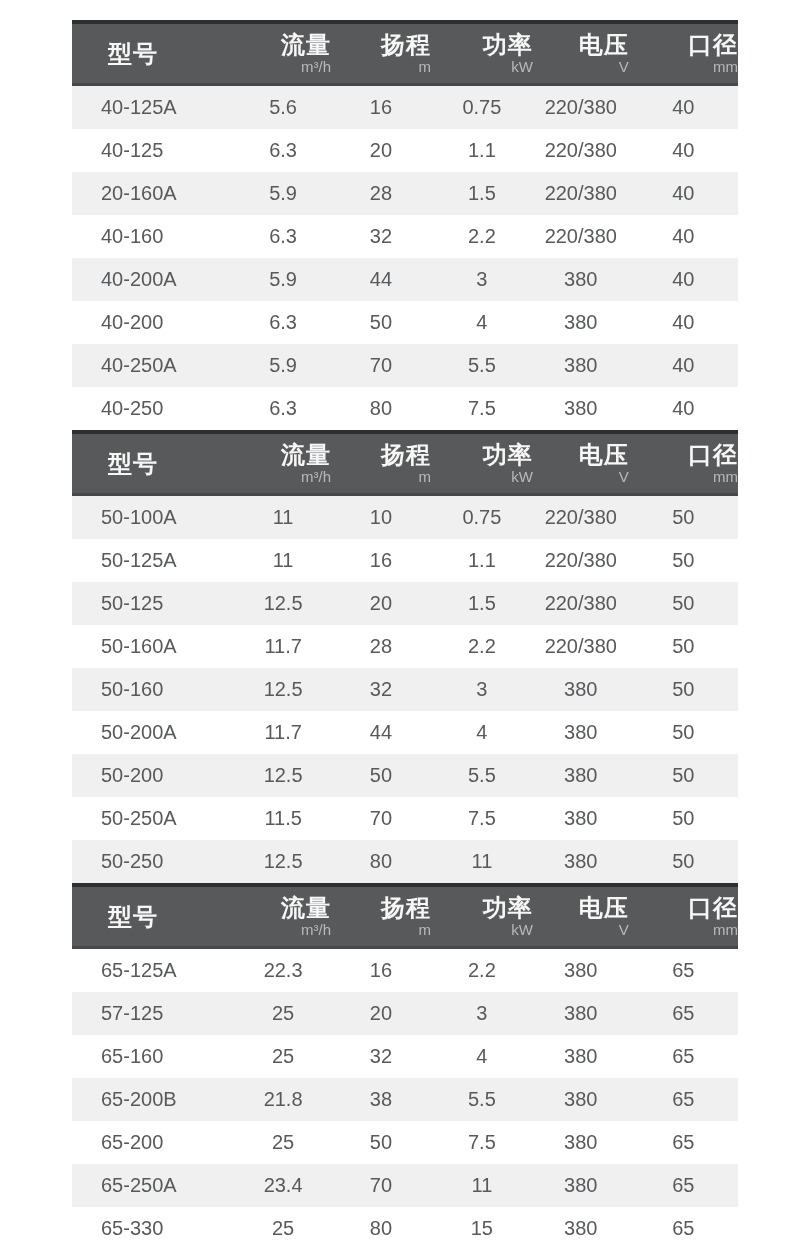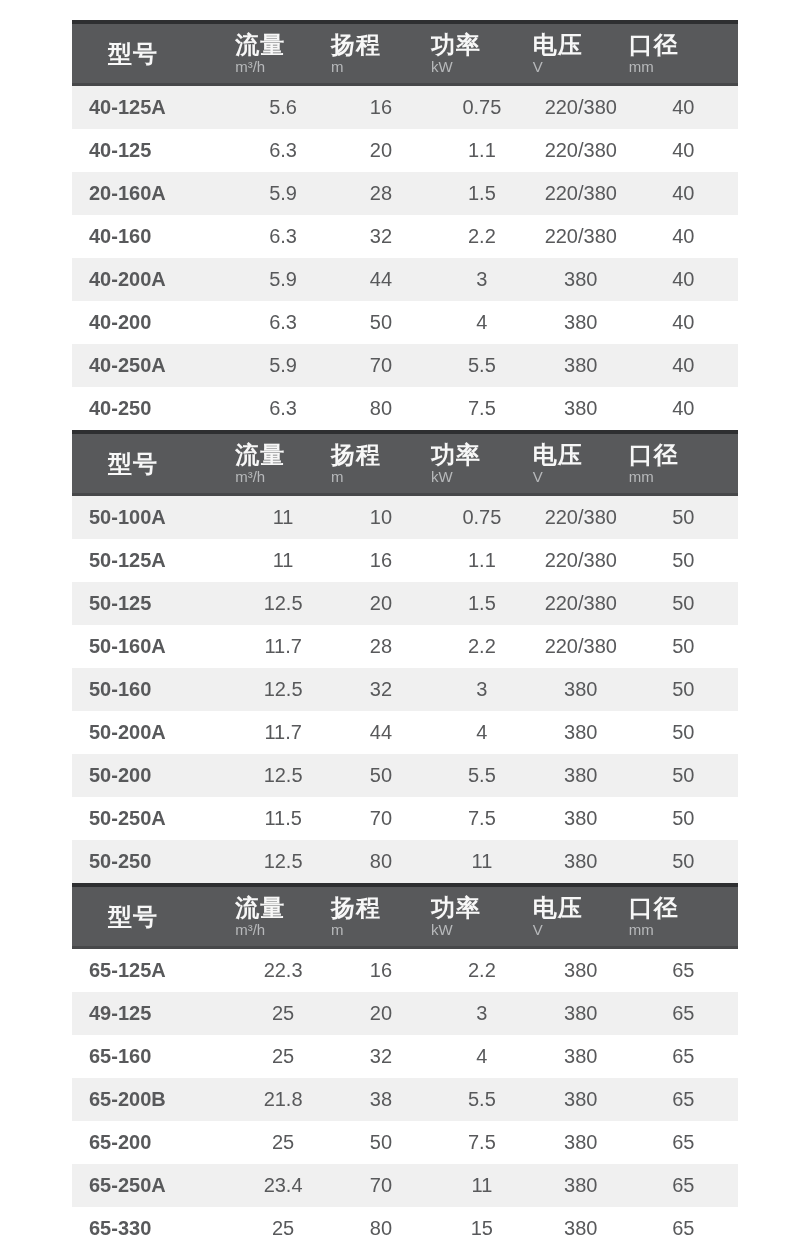--- a/index.html
+++ b/index.html
@@ -30,21 +30,21 @@
     border-bottom: 3px solid var(--header-divider, #47484a);
     height: 59px;
     padding: 0;
     vertical-align: middle;
     text-align: center;
   }
   .th-inner {
     display: flex;
     flex-direction: column;
     justify-content: center;
-    align-items: flex-start;
+    align-items: flex-end;
     height: 100%;
   }
   th.c-model .th-inner { align-items: flex-start; padding-left: 36px; }
   .h-label {
     color: var(--header-text, #f7f7f7);
     font-size: 24px;
     font-weight: bold;
     line-height: 1.15;
     letter-spacing: 1px;
   }
@@ -57,21 +57,21 @@
   table.spec td {
     height: 43px;
     padding: 0;
     text-align: center;
     vertical-align: middle;
     font-size: 20px;
     color: var(--cell-text, #58595b);
     background: var(--row-plain, #ffffff);
   }
   table.spec tr.shaded td { background: var(--row-shaded, #f0f0f0); }
-  table.spec td.c-model { text-align: left; padding-left: 17px; font-weight: bold; }
+  table.spec td.c-model { text-align: left; padding-left: 29px; }
   .c-model    { width: 24.5%; }
   .c-flow     { width: 14.4%; }
   .c-head     { width: 15.0%; }
   .c-power    { width: 15.3%; }
   .c-voltage  { width: 14.4%; }
   .c-diameter { width: 16.4%; }
   .footer-strip {
     width: 666px;
     height: 7px;
     background: var(--footer-strip, #e4e4e4);
@@ -349,21 +349,21 @@
     <tbody>
           <tr class="">
             <td class="c-model">65-125A</td>
             <td class="c-flow">22.3</td>
             <td class="c-head">16</td>
             <td class="c-power">2.2</td>
             <td class="c-voltage">380</td>
             <td class="c-diameter">65</td>
           </tr>
           <tr class="shaded">
-            <td class="c-model">49-125</td>
+            <td class="c-model">57-125</td>
             <td class="c-flow">25</td>
             <td class="c-head">20</td>
             <td class="c-power">3</td>
             <td class="c-voltage">380</td>
             <td class="c-diameter">65</td>
           </tr>
           <tr class="">
             <td class="c-model">65-160</td>
             <td class="c-flow">25</td>
             <td class="c-head">32</td>

